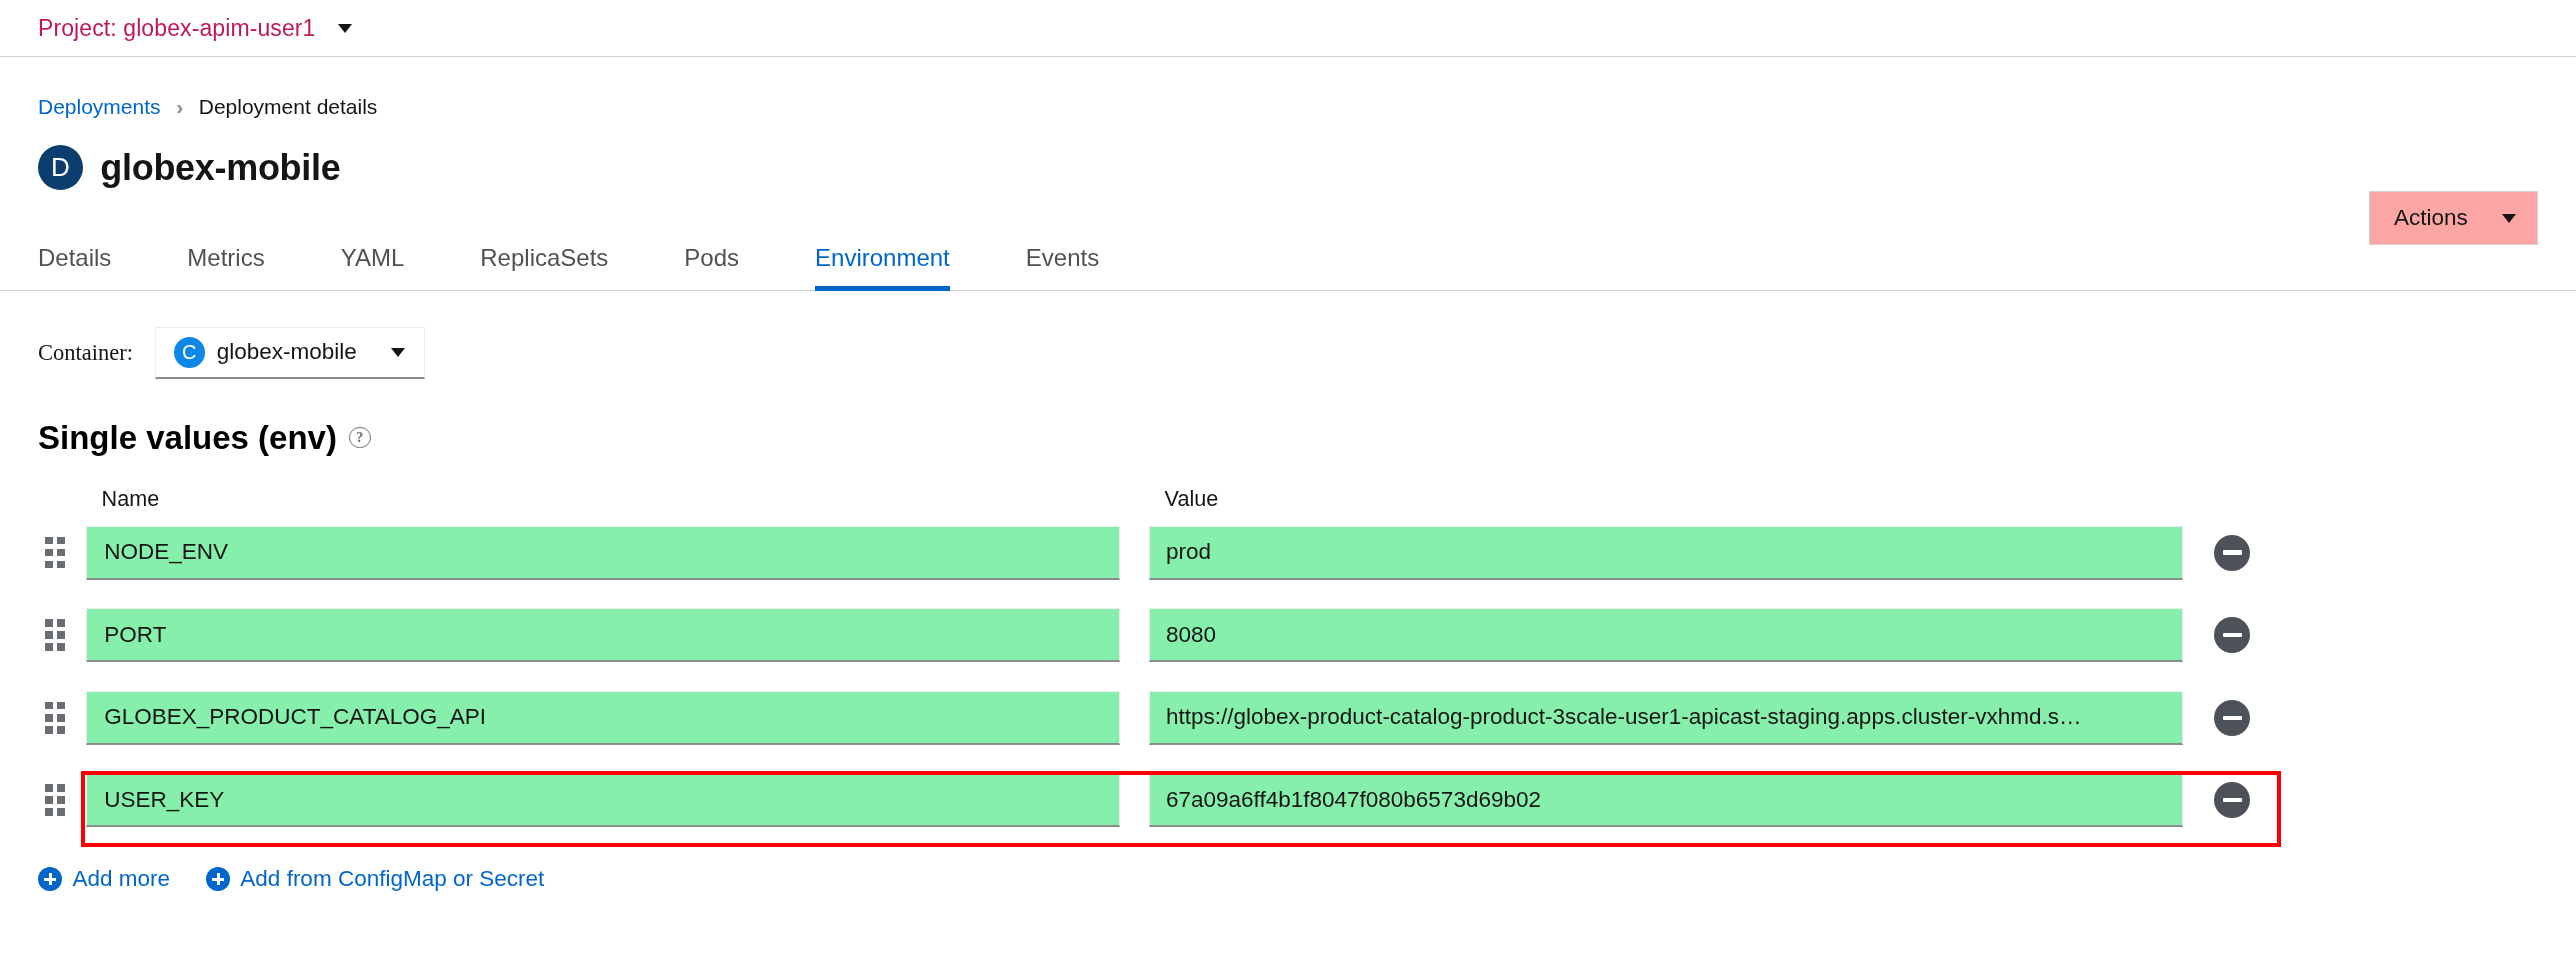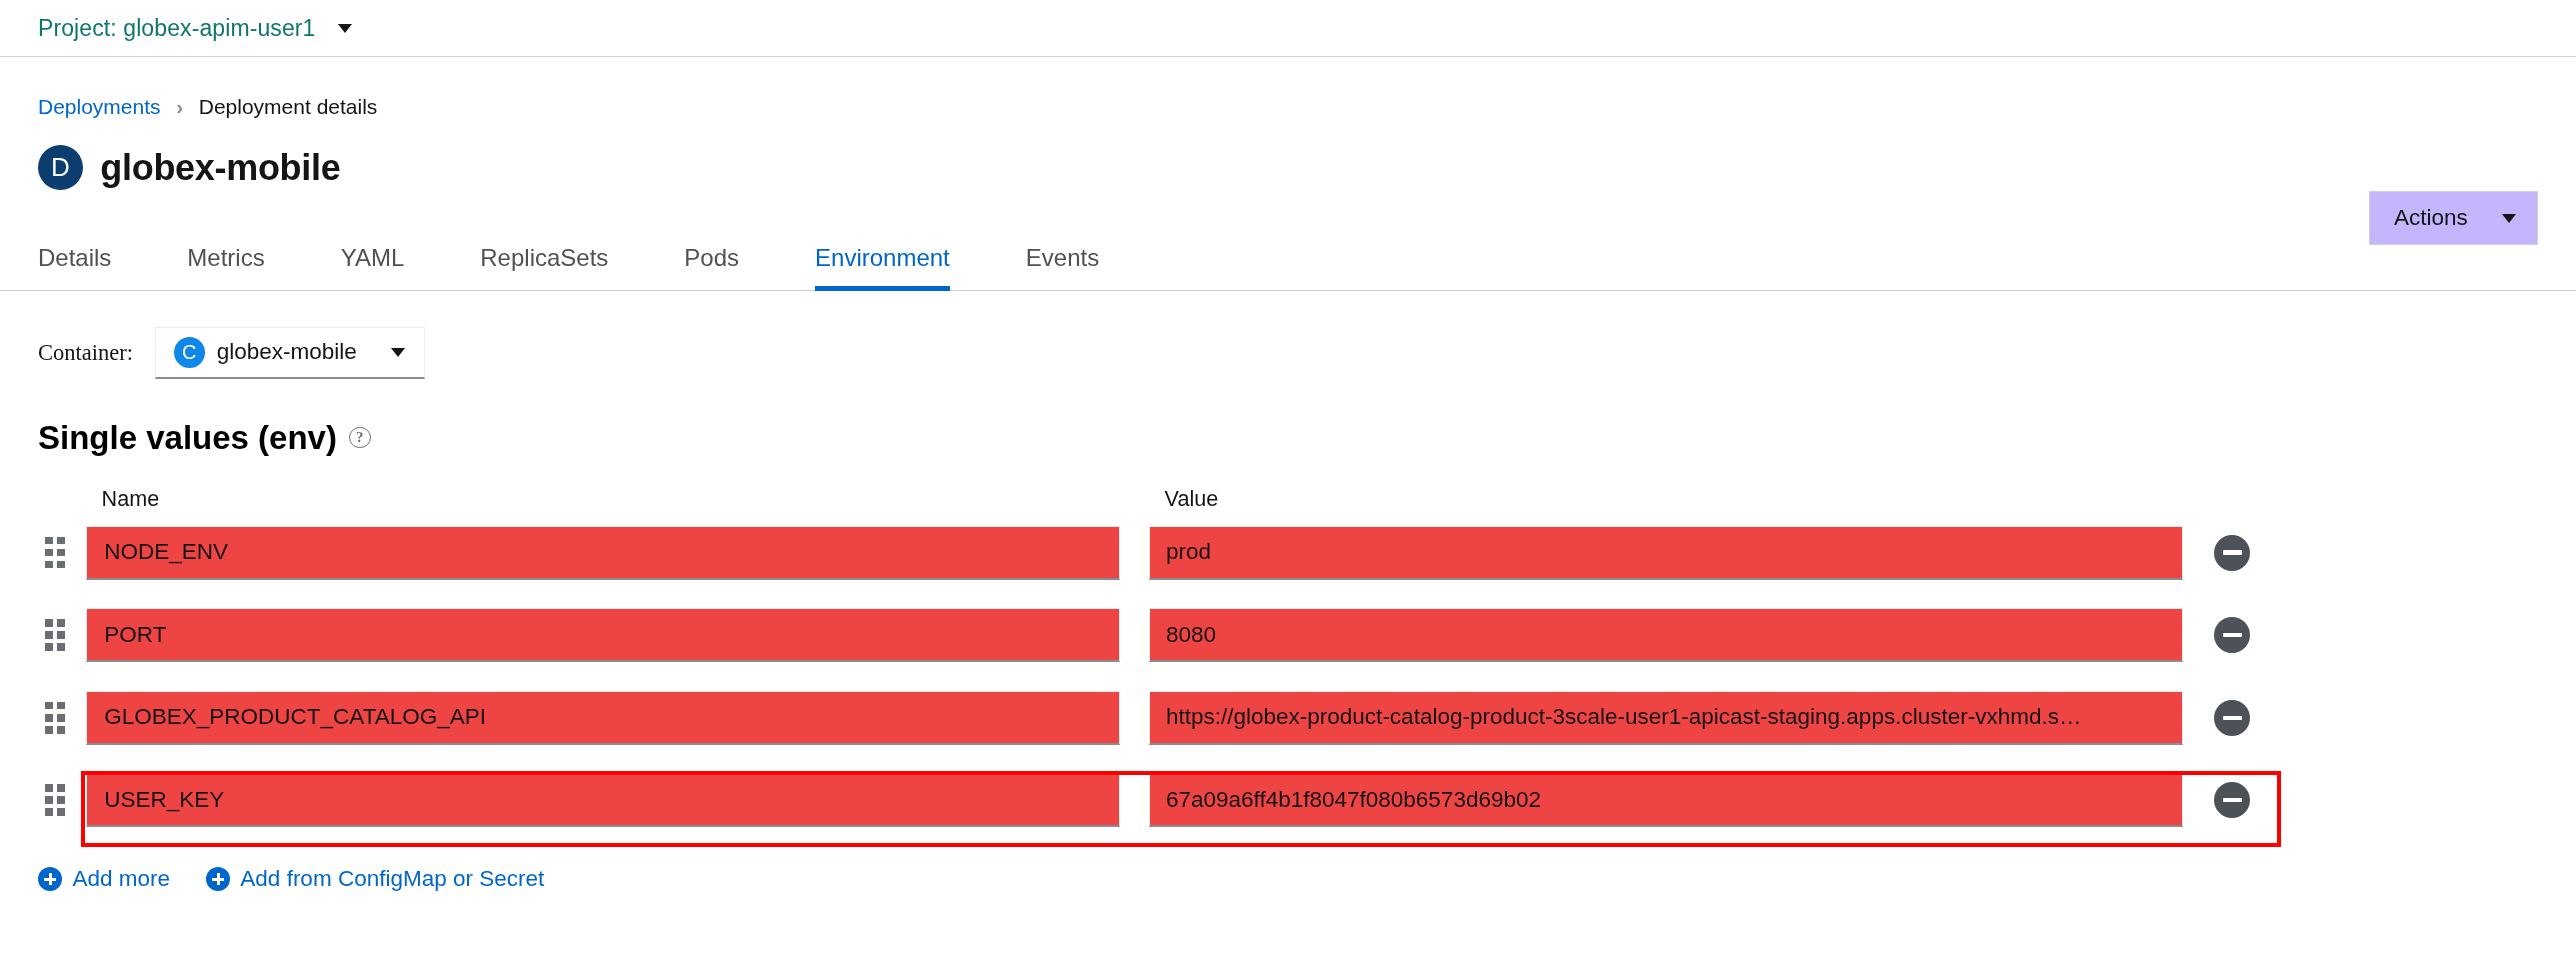--- a/index.html
+++ b/index.html
@@ -15,21 +15,21 @@
   .project-bar {
     height: 57px;
     display: flex;
     align-items: center;
     padding-left: 38px;
     border-bottom: 1.7px solid #d2d2d2;
     background: #fff;
   }
   .project-bar .project-label {
     font-size: 23px;
-    color: #0f766e;
+    color: #be185d;
     letter-spacing: 0.1px;
   }
   .caret {
     width: 0; height: 0;
     border-left: 7.8px solid transparent;
     border-right: 7.8px solid transparent;
     border-top: 9.5px solid #151515;
     display: inline-block;
   }
   .project-bar .caret { margin-left: 22.5px; }
@@ -78,21 +78,21 @@
     margin-left: 17.3px;
     letter-spacing: -0.3px;
   }
   .actions-btn {
     position: absolute;
     right: 38px;
     top: 134px;
     min-width: 169px;
     height: 54px;
     border: 0.9px solid #d2d2d2;
-    background: #c4b5fd;
+    background: #fca5a5;
     display: flex;
     align-items: center;
     justify-content: space-between;
     padding: 0 21px 0 24px;
     font-size: 22.5px;
     color: #151515;
     cursor: pointer;
   }
   .actions-btn .caret { margin-left: 26px; }
 
@@ -230,21 +230,21 @@
   .grip-dots {
     display: grid;
     grid-template-columns: repeat(2, 7.8px);
     grid-template-rows: repeat(3, 7.8px);
     gap: 4.3px;
   }
   .grip-dots i { background: #6a6e73; display: block; width: 7.8px; height: 7.8px; }
 
   .cell-input {
     height: 54px;
-    background: #ef4444;
+    background: #86efac;
     border: 0.9px solid #ededed;
     border-bottom: 2.6px solid #8a8d90;
     display: flex;
     align-items: center;
     padding: 0 17.3px;
     font-size: 22.5px;
     color: #151515;
     white-space: nowrap;
     overflow: hidden;
   }

